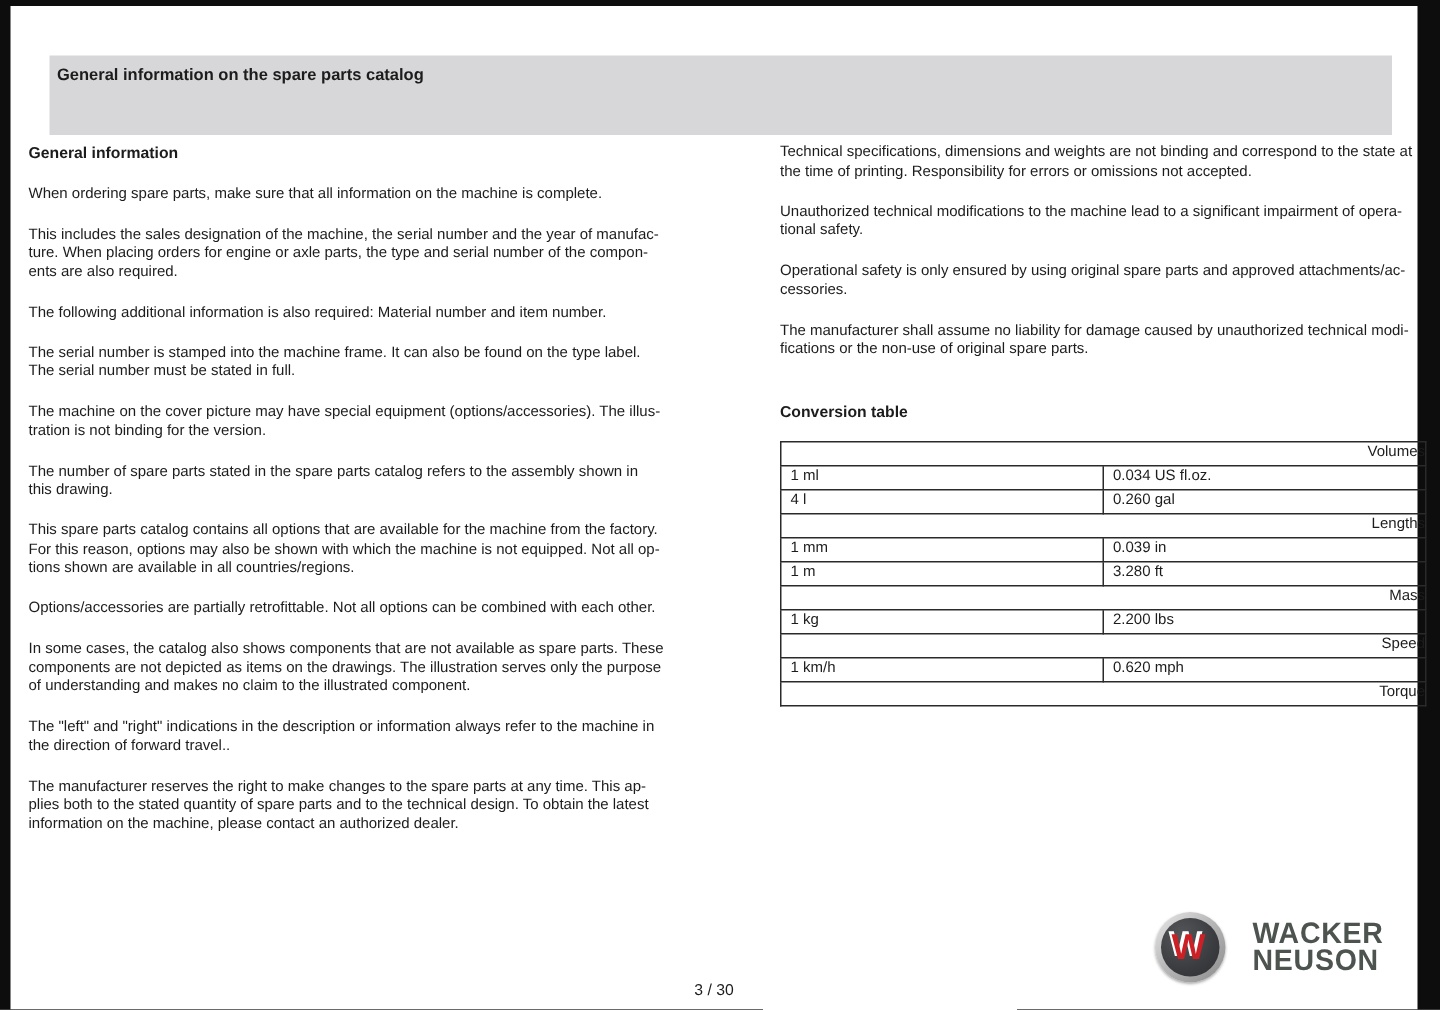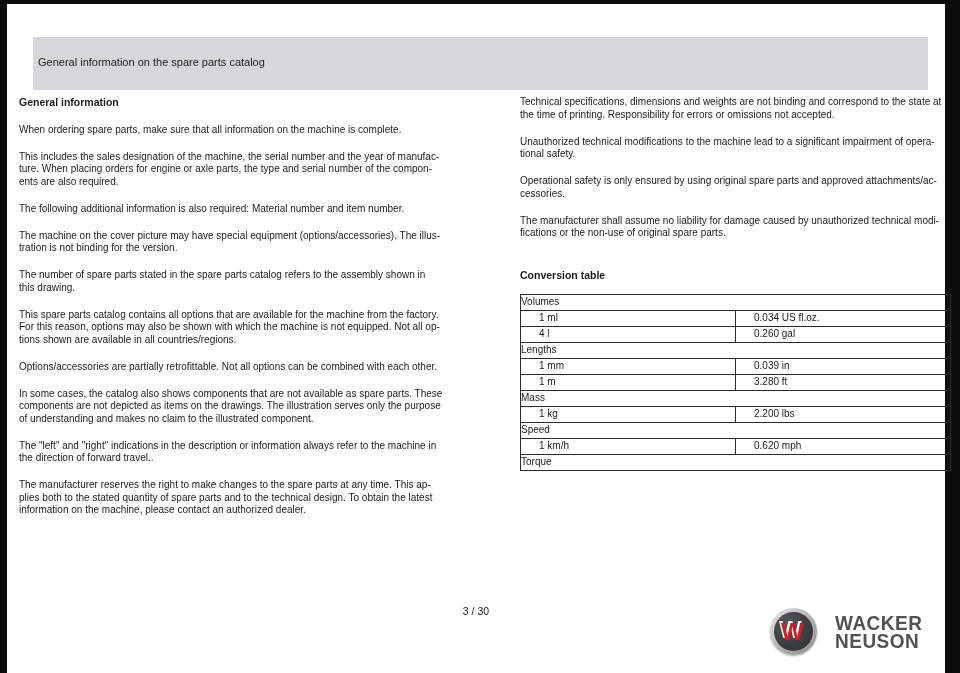--- a/index.html
+++ b/index.html
@@ -14,47 +14,47 @@
     position: absolute; left: 7px; top: 4px; right: 15px; bottom: 0;
     background: #ffffff; color: #1c1c1c;
   }
 
   
   .header-band {
     position: absolute; left: 26px; top: 33px; width: 895px; height: 53px;
     background: #d7d7d9;
   }
   .header-title {
-    padding: 19px 0 0 5px;
-    font-size: 11px; font-weight: normal; color: #1c1c1c;
+    padding: 7px 0 0 5px;
+    font-size: 11px; font-weight: bold; color: #1c1c1c;
   }
 
   
   .col { position: absolute; top: 92px; font-size: 10px; line-height: 12.5px; }
   .col-left  { left: 12px;  width: 456px; }
   .col-right { left: 513px; width: 438px; }
   .para { margin: 0 0 14.5px 0; white-space: pre-line; }
   .h { font-weight: bold; margin: 0 0 15px 0; font-size: 10.5px; }
   .conversion-heading { margin-top: 29px; margin-bottom: 0; }
 
   
   table.conv {
     border-collapse: collapse; table-layout: fixed;
     width: 431px; margin-top: 13px;
   }
   .conv td {
     border: 1px solid #2a2a2a; height: 16px;
-    font-size: 10px; padding: 0 0 0 18px; vertical-align: middle;
+    font-size: 10px; padding: 0 0 0 6px; vertical-align: middle;
     overflow: hidden; white-space: nowrap;
   }
-  .conv tr.sec td { text-align: left; padding: 0; }
+  .conv tr.sec td { text-align: right; padding: 0; }
 
   
   .page-number {
-    position: absolute; left: 0; top: 601px; width: 100%;
+    position: absolute; left: 0; top: 650px; width: 100%;
     text-align: center; font-size: 10.5px;
   }
 
   
   .logo { position: absolute; left: 763px; top: 604px; display: flex; align-items: flex-start; }
   .badge {
     position: relative; width: 47px; height: 47px; border-radius: 50%;
     background: linear-gradient(135deg, #e9e9e9 0%, #b9b9b9 45%, #8c8c8c 100%);
     box-shadow: 0 1px 2px rgba(0,0,0,0.35);
   }
@@ -83,20 +83,22 @@
       <div class="header-title">General information on the spare parts catalog</div>
     </div>
 
     <div class="col col-left">
       <div class="h">General information</div>
       <p class="para">When ordering spare parts, make sure that all information on the machine is complete.</p>
       <p class="para">This includes the sales designation of the machine, the serial number and the year of manufac-
 ture. When placing orders for engine or axle parts, the type and serial number of the compon-
 ents are also required.</p>
       <p class="para">The following additional information is also required: Material number and item number.</p>
+      <p class="para">The serial number is stamped into the machine frame. It can also be found on the type label.
+The serial number must be stated in full.</p>
       <p class="para">The machine on the cover picture may have special equipment (options/accessories). The illus-
 tration is not binding for the version.</p>
       <p class="para">The number of spare parts stated in the spare parts catalog refers to the assembly shown in
 this drawing.</p>
       <p class="para">This spare parts catalog contains all options that are available for the machine from the factory.
 For this reason, options may also be shown with which the machine is not equipped. Not all op-
 tions shown are available in all countries/regions.</p>
       <p class="para">Options/accessories are partially retrofittable. Not all options can be combined with each other.</p>
       <p class="para">In some cases, the catalog also shows components that are not available as spare parts. These
 components are not depicted as items on the drawings. The illustration serves only the purpose

